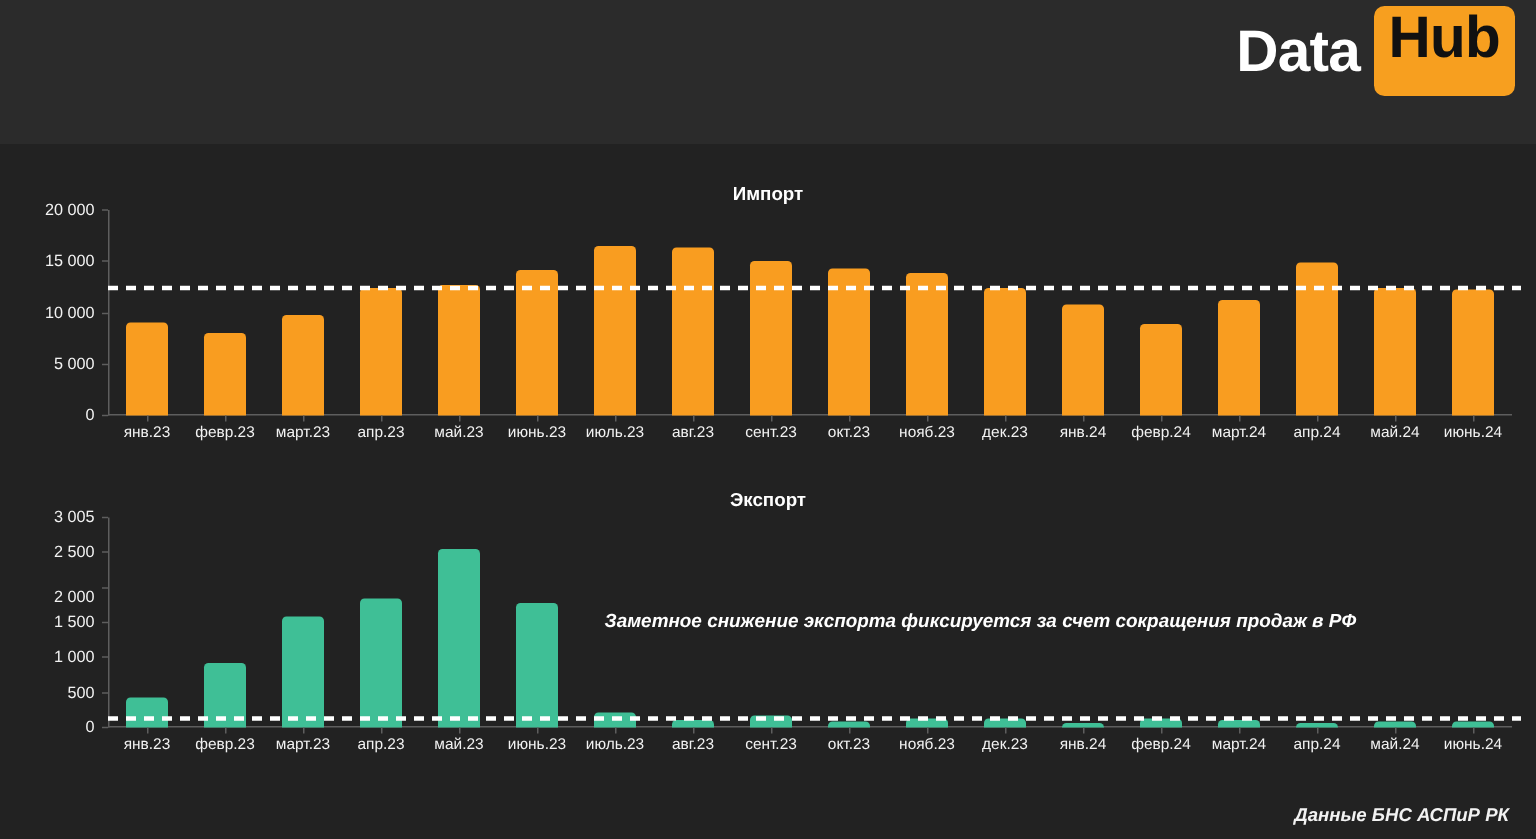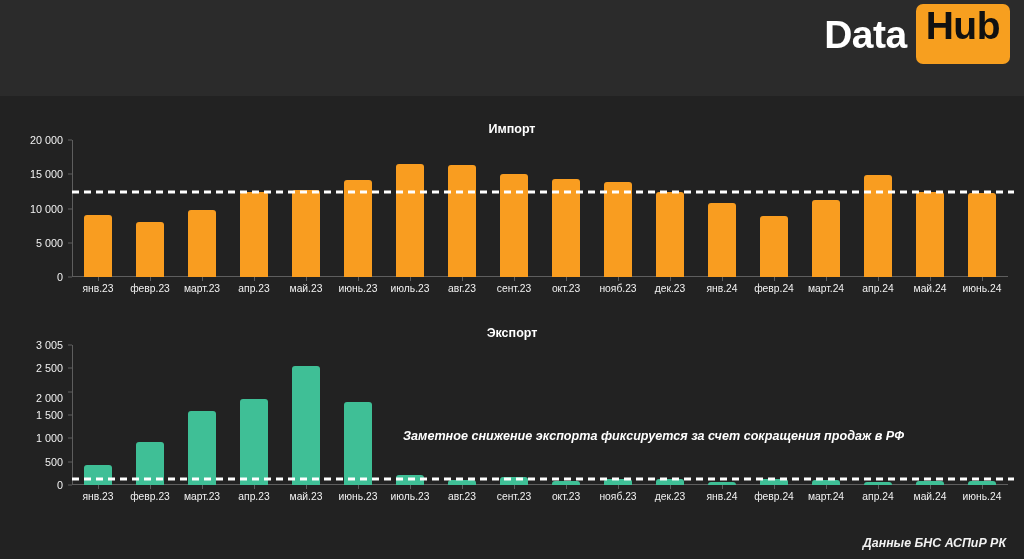--- a/index.html
+++ b/index.html
@@ -342,16 +342,16 @@
       <div class="xtick" style="left: 806px;">апр.24</div>
       <div class="xtick-mark" style="left: 806px; bottom: -4px;"></div>
       <div class="bar green" title="май.24: 80" style="left: 844.48px; width: 27.04px; height: 3.73333px;"></div>
       <div class="xtick" style="left: 858px;">май.24</div>
       <div class="xtick-mark" style="left: 858px; bottom: -4px;"></div>
       <div class="bar green" title="июнь.24: 90" style="left: 896.48px; width: 27.04px; height: 4.2px;"></div>
       <div class="xtick" style="left: 910px;">июнь.24</div>
       <div class="xtick-mark" style="left: 910px; bottom: -4px;"></div>
       <div class="avg-line" style="top: 133.933px;"></div>
     </div>
-  <div class="annotation" id="export-annotation" style="left:403px; top:429px;">Заметное снижение экспорта фиксируется за счет сокращения продаж в РФ</div>
+  <div class="annotation" id="export-annotation" style="left:403px; top:407px;">Заметное снижение экспорта фиксируется за счет сокращения продаж в РФ</div>
 </div>
 
 <div id="footer-note">Данные БНС АСПиР РК</div>
 
 </body></html>

